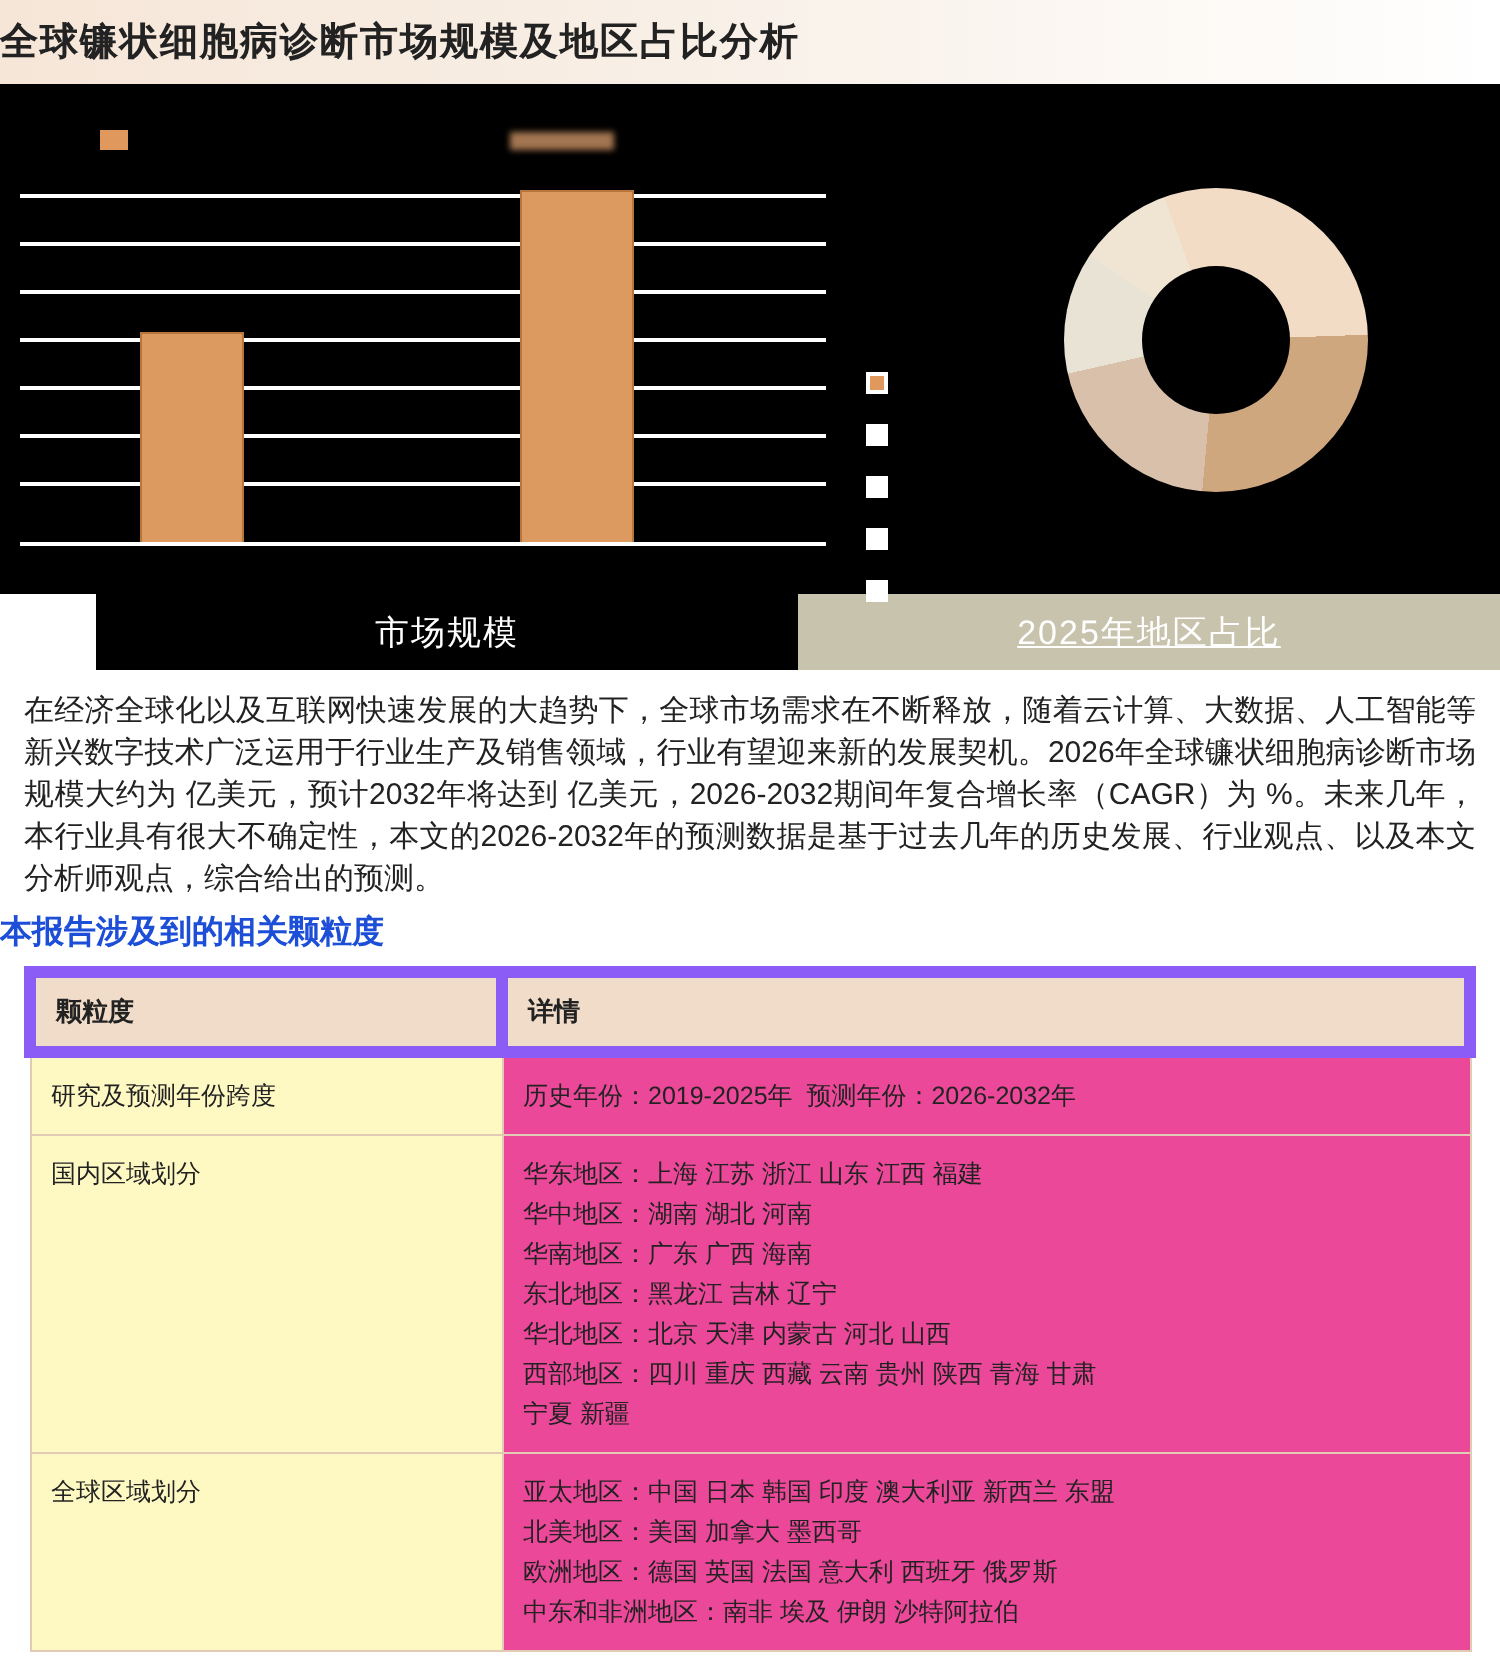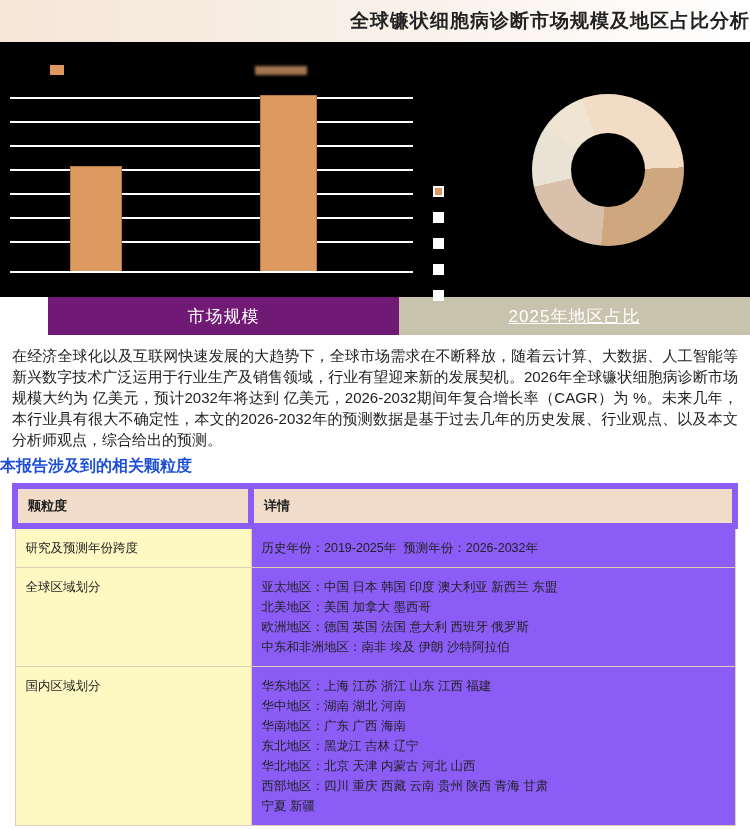--- a/index.html
+++ b/index.html
@@ -8,21 +8,21 @@
     background:#ffffff;
     font-family:"Liberation Sans", sans-serif;
     color:#222;
   }
   .page{width:750px;position:relative;}
 
   
   .header{
     height:42px;
     background:linear-gradient(90deg,#f6e6d8 0%, #f8efe6 45%, #ffffff 100%);
-    display:flex;align-items:center;justify-content:flex-end;
+    display:flex;align-items:center;justify-content:flex-start;
   }
   .header-title{
     font-size:19px;font-weight:bold;color:#222;letter-spacing:1px;
   }
 
   
   .charts{
     height:255px;background:#000;display:flex;position:relative;
   }
   .bar-panel{width:425px;position:relative;}
@@ -42,21 +42,21 @@
   .donut{position:relative;width:152px;height:152px;border-radius:50%;}
   .donut::after{
     content:"";position:absolute;left:50%;top:50%;width:74px;height:74px;
     transform:translate(-50%,-50%);border-radius:50%;background:#000;
   }
 
   
   .tabs{display:flex;height:38px;}
   .tab{flex:1;display:flex;align-items:center;justify-content:center;
        font-size:17px;color:#fff;letter-spacing:1px;}
-  .tab-1{background:#701a75;margin-left:48px;}
+  .tab-1{background:#000000;margin-left:48px;}
   .tab-2{background:#c8c3ad;text-decoration:underline;}
 
   
   .body-text{
     padding:10px 12px 4px 12px;font-size:15px;line-height:21px;color:#222;
     text-align:justify;
   }
   .sub-title{
     text-align:left;font-size:16px;font-weight:bold;margin:2px 0 6px 0;color:#1d4ed8;
   }
@@ -64,21 +64,21 @@
   
   table.grain{
     width:726px;margin:0 12px 10px 12px;border-collapse:collapse;font-size:12.5px;
   }
   table.grain th{
     background:#f0dcc8;color:#222;font-weight:bold;text-align:left;
     padding:8px 10px;border:6px solid #8b5cf6;font-size:13px;
   }
   table.grain td{
     border:1px solid #e2cbb4;padding:9px 10px;vertical-align:top;line-height:20px;
-    background:#8b5cf6;
+    background:#ec4899;
   }
   table.grain td.key{width:215px;background:#fef9c3;}
   .cellline{display:block;white-space:pre;}
 </style>
 </head>
 <body>
 
 <div class="page">
 
   <div class="header">
@@ -141,36 +141,36 @@
       </tr>
     </thead>
     <tbody id="table-body">
         <tr>
           <td class="key">研究及预测年份跨度</td>
           <td>
             <span class="cellline">历史年份：2019-2025年  预测年份：2026-2032年</span>
           </td>
         </tr>
         <tr>
-          <td class="key">全球区域划分</td>
-          <td>
-            <span class="cellline">亚太地区：中国 日本 韩国 印度 澳大利亚 新西兰 东盟</span>
-            <span class="cellline">北美地区：美国 加拿大 墨西哥</span>
-            <span class="cellline">欧洲地区：德国 英国 法国 意大利 西班牙 俄罗斯</span>
-            <span class="cellline">中东和非洲地区：南非 埃及 伊朗 沙特阿拉伯</span>
-          </td>
-        </tr>
-        <tr>
           <td class="key">国内区域划分</td>
           <td>
             <span class="cellline">华东地区：上海 江苏 浙江 山东 江西 福建</span>
             <span class="cellline">华中地区：湖南 湖北 河南</span>
             <span class="cellline">华南地区：广东 广西 海南</span>
             <span class="cellline">东北地区：黑龙江 吉林 辽宁</span>
             <span class="cellline">华北地区：北京 天津 内蒙古 河北 山西</span>
             <span class="cellline">西部地区：四川 重庆 西藏 云南 贵州 陕西 青海 甘肃</span>
             <span class="cellline">宁夏 新疆</span>
           </td>
         </tr>
+        <tr>
+          <td class="key">全球区域划分</td>
+          <td>
+            <span class="cellline">亚太地区：中国 日本 韩国 印度 澳大利亚 新西兰 东盟</span>
+            <span class="cellline">北美地区：美国 加拿大 墨西哥</span>
+            <span class="cellline">欧洲地区：德国 英国 法国 意大利 西班牙 俄罗斯</span>
+            <span class="cellline">中东和非洲地区：南非 埃及 伊朗 沙特阿拉伯</span>
+          </td>
+        </tr>
       </tbody>
   </table>
 
 </div>
 
 </body></html>

